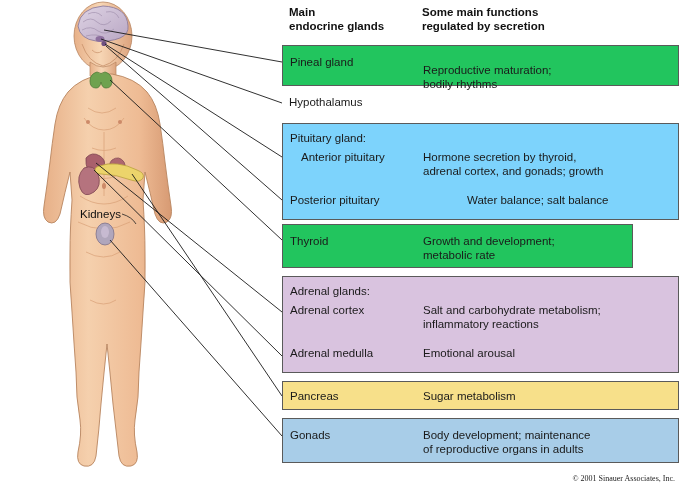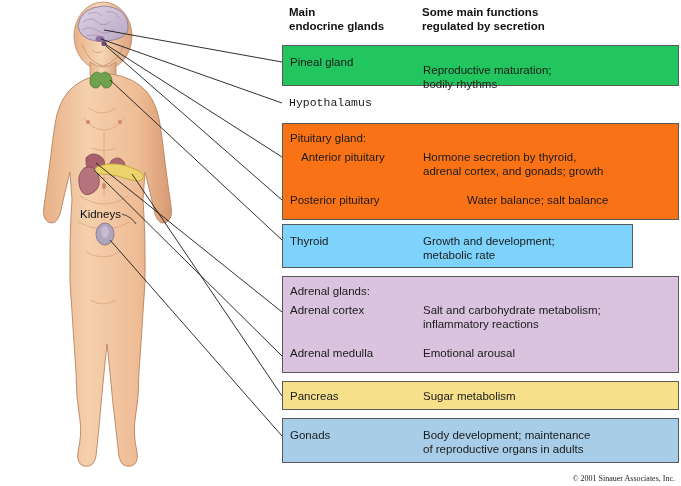--- a/index.html
+++ b/index.html
@@ -70,21 +70,20 @@
     font-size: 11.5px;
     color: #1a1a1a;
     line-height: 14px;
     width: 252px;
   }
   .gap-label {
     position: absolute;
     left: 7px;
     font-size: 11.5px;
     color: #1a1a1a;
-    font-family: Liberation Mono, monospace;
   }
   .copyright {
     position: absolute;
     right: 6px;
     bottom: 3px;
     font-size: 8px;
     color: #222222;
     font-family: "Liberation Serif", serif;
   }
   svg.leader-lines {
@@ -261,32 +260,32 @@
     <div class="row" style="top:45px; height:41px; width:397px; background:#22c55e;">
       <div class="cell-name" style="top:9px;">Pineal gland</div>
       <div class="cell-func" style="top:17px;">
         <div>Reproductive maturation;</div>
         <div>bodily rhythms</div>
       </div>
     </div>
 
     <div class="gap-label" style="top:96px;">Hypothalamus</div>
 
-    <div class="row" style="top:123px; height:97px; width:397px; background:#f97316;">
+    <div class="row" style="top:123px; height:97px; width:397px; background:#7dd3fc;">
       <div class="cell-name" style="top:7px;">Pituitary gland:</div>
       <div class="cell-name" style="top:26px;margin-left:11px;">Anterior pituitary</div>
       <div class="cell-func" style="top:26px;">
         <div>Hormone secretion by thyroid,</div>
         <div>adrenal cortex, and gonads; growth</div>
       </div>
       <div class="cell-name" style="top:69px;">Posterior pituitary</div>
       <div class="cell-func" style="top:69px;margin-left:44px;">Water balance; salt balance</div>
     </div>
 
-    <div class="row" style="top:224px; height:44px; width:351px; background:#7dd3fc;">
+    <div class="row" style="top:224px; height:44px; width:351px; background:#22c55e;">
       <div class="cell-name" style="top:9px;">Thyroid</div>
       <div class="cell-func" style="top:9px;">
         <div>Growth and development;</div>
         <div>metabolic rate</div>
       </div>
     </div>
 
     <div class="row" style="top:276px; height:97px; width:397px; background:#d9c3df;">
       <div class="cell-name" style="top:7px;">Adrenal glands:</div>
       <div class="cell-name" style="top:26px;">Adrenal cortex</div>

